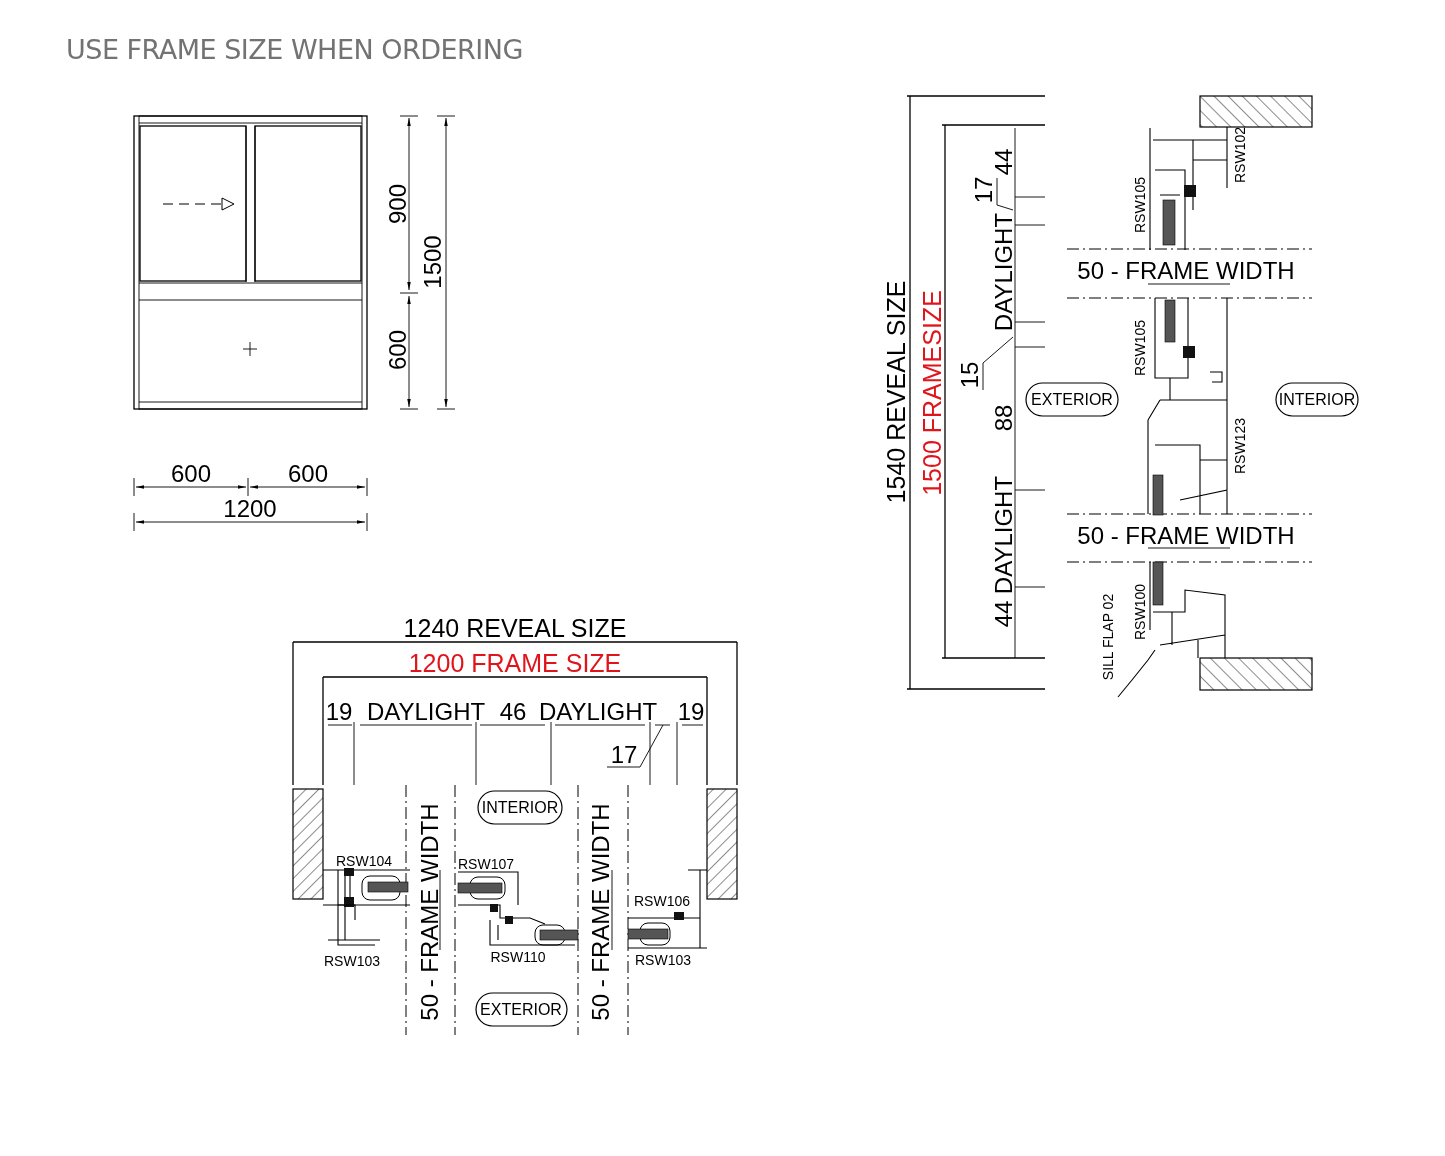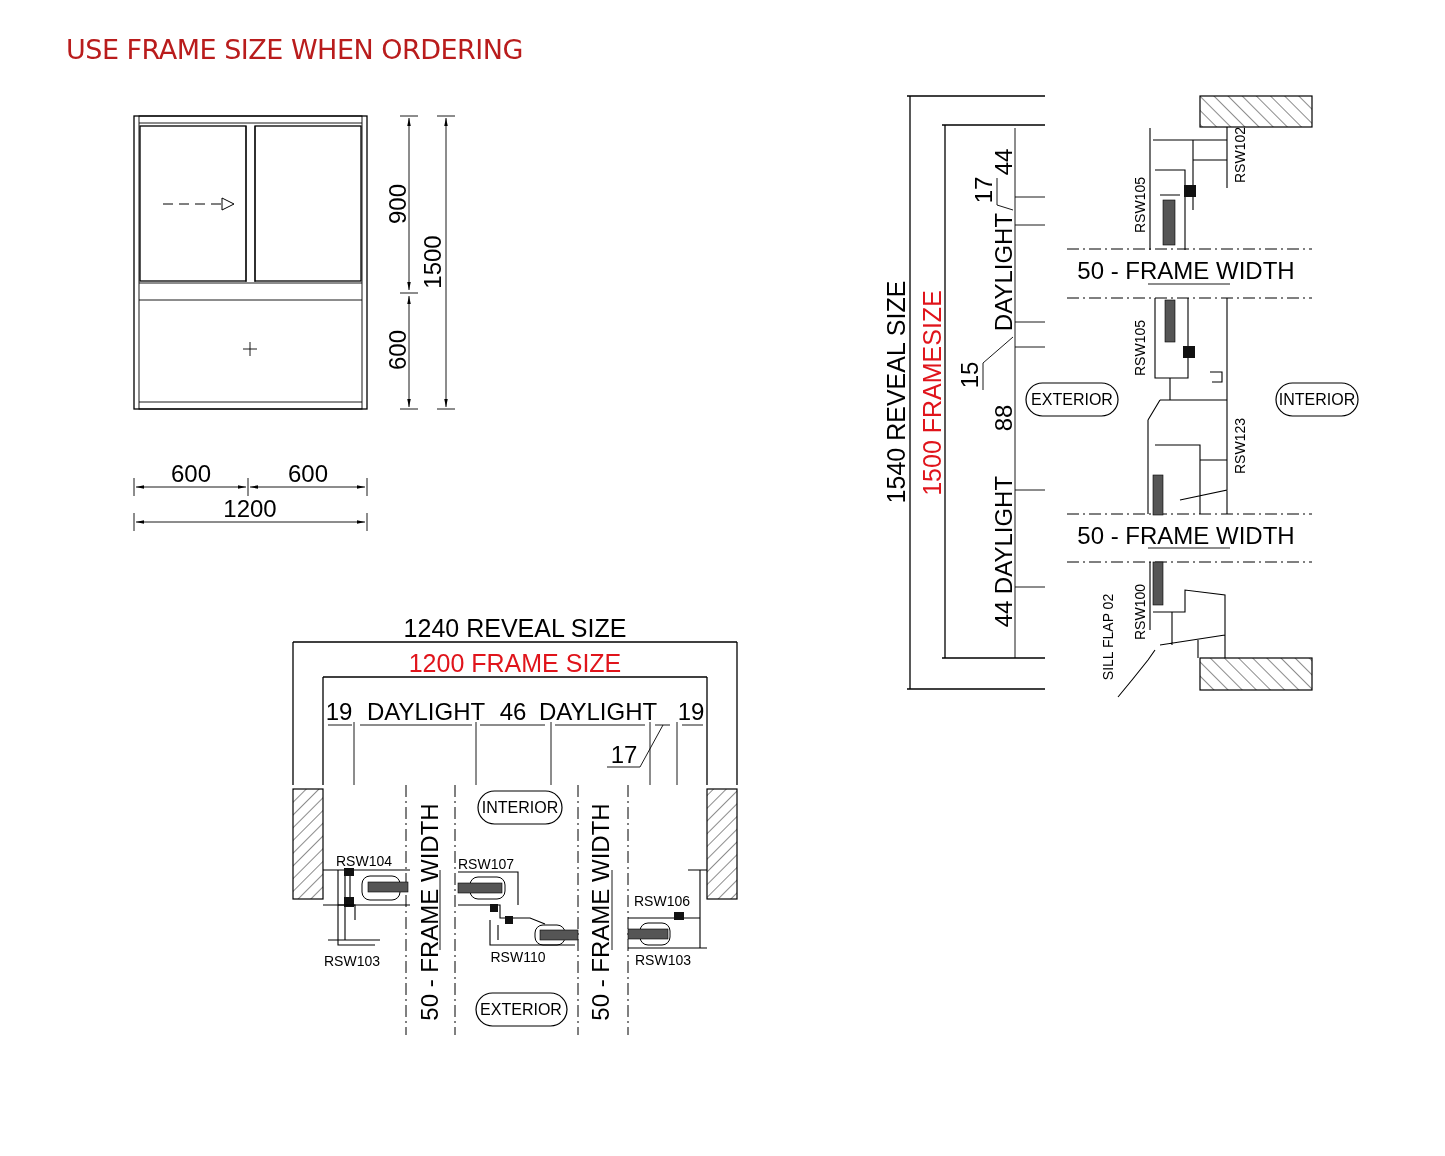--- a/index.html
+++ b/index.html
@@ -16,21 +16,21 @@
   .dimL { font-size: 25px; }
   .lbl { font-size: 14px; }
   .pill { fill: #fff; stroke: #000; stroke-width: 1.2; }
   .glass { fill: #555; stroke: #000; stroke-width: 0.6; }
   .prof { fill: none; stroke: #000; stroke-width: 1.1; }
   .blk { fill: #111; }
 </style>
 </head>
 <body>
 
-<div style="position:absolute;left:66px;top:34px;font-family:'DejaVu Sans',sans-serif;font-size:27px;color:#b91c1c;letter-spacing:-0.5px;">USE FRAME SIZE WHEN ORDERING</div>
+<div style="position:absolute;left:66px;top:34px;font-family:'DejaVu Sans',sans-serif;font-size:27px;color:#737373;letter-spacing:-0.5px;">USE FRAME SIZE WHEN ORDERING</div>
 
 <svg width="1445" height="1156" viewBox="0 0 1445 1156">
   <defs>
     <pattern id="hatch" patternUnits="userSpaceOnUse" width="9" height="9" patternTransform="rotate(45)">
       <line x1="0" y1="0" x2="0" y2="9" stroke="#000" stroke-width="0.9"></line>
     </pattern>
     <pattern id="hatch2" patternUnits="userSpaceOnUse" width="10" height="10" patternTransform="rotate(-45)">
       <line x1="0" y1="0" x2="0" y2="10" stroke="#000" stroke-width="0.9"></line>
     </pattern>
     <marker id="arr" markerWidth="10" markerHeight="6" refX="9" refY="3" orient="auto">

